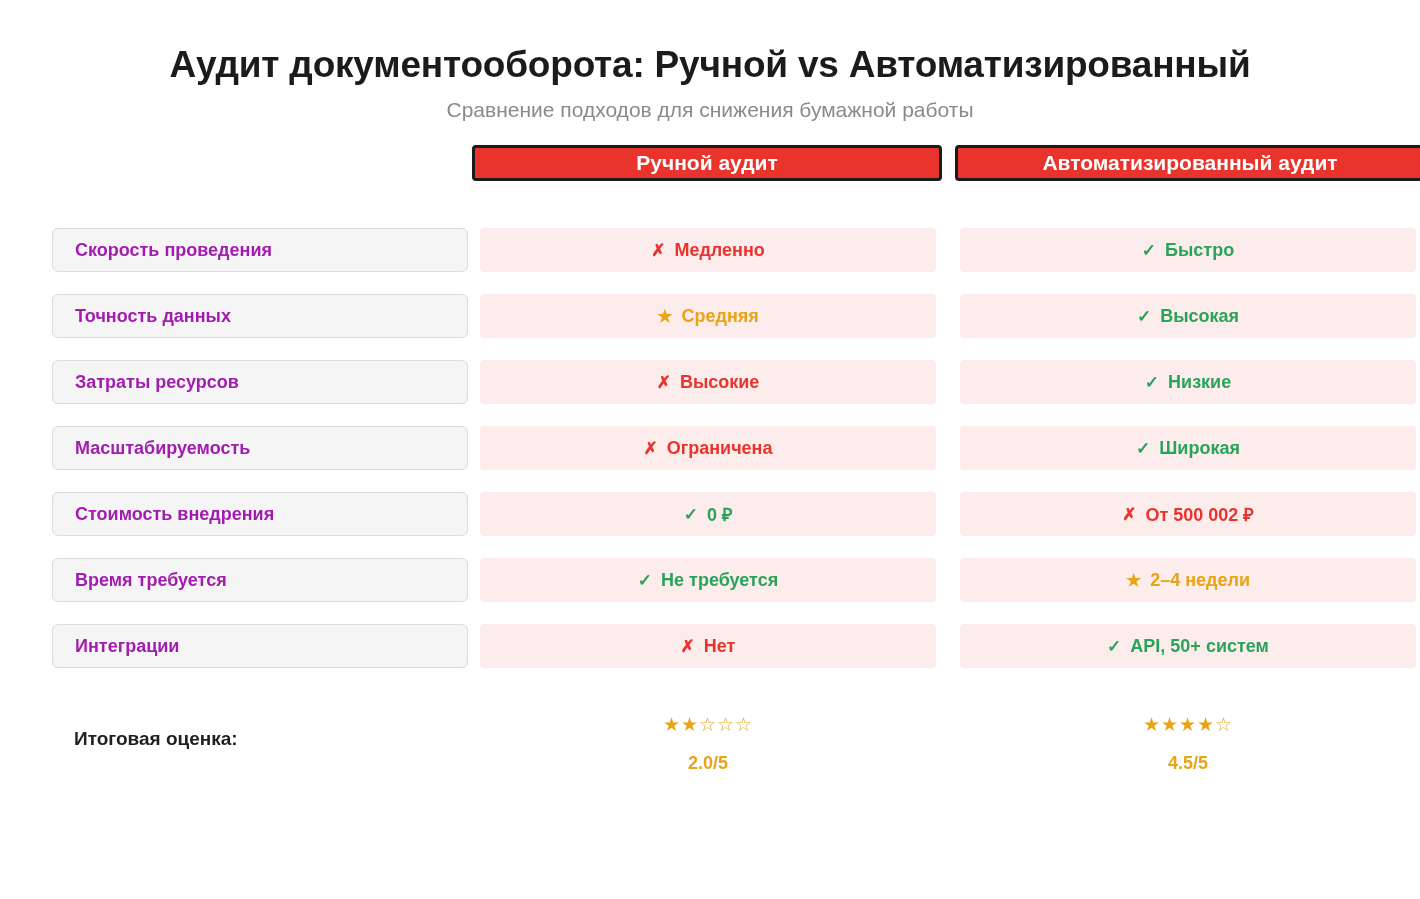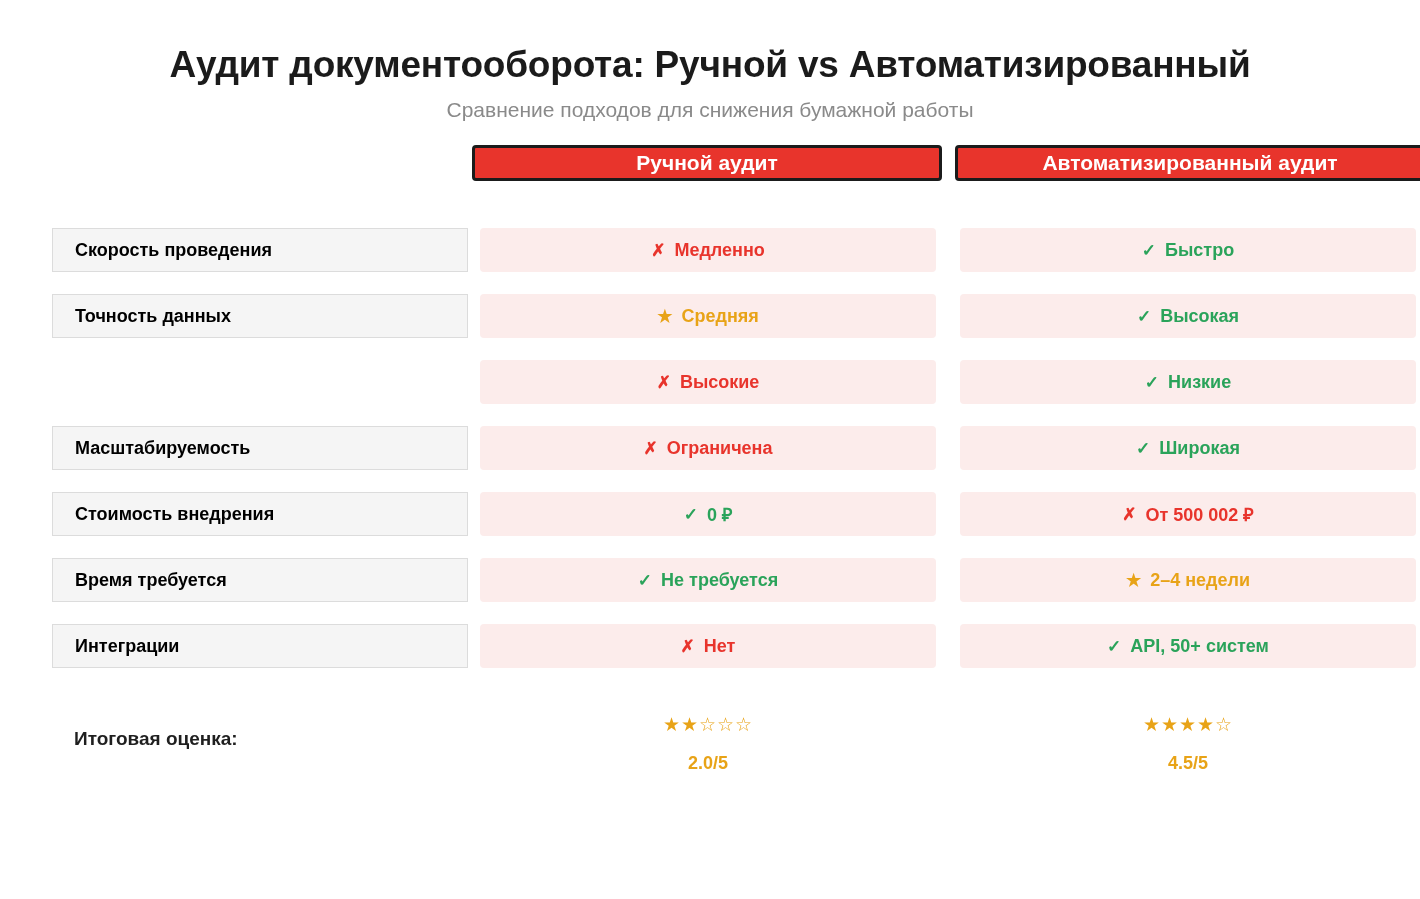--- a/index.html
+++ b/index.html
@@ -74,28 +74,28 @@
     width: 1420px;
     height: 44px;
   }
   .feature-cell {
     position: absolute;
     left: 52px;
     width: 416px;
     height: 44px;
     background: #f5f5f5;
     border: 1px solid #dcdcdc;
-    border-radius: 0;
+    border-radius: 6px;
     box-sizing: border-box;
     display: flex;
     align-items: center;
     padding-left: 22px;
     font-size: 18px;
     font-weight: bold;
-    color: #000000;
+    color: #a21caf;
     white-space: nowrap;
   }
   .value-cell {
     position: absolute;
     height: 44px;
     background: #fceceb;
     border-radius: 4px;
     display: flex;
     align-items: center;
     justify-content: center;
@@ -174,20 +174,21 @@
       <span class="mark mid">★</span>
       <span class="mid">Средняя</span>
     </div>
     <div class="value-cell c2">
       <span class="mark good">✓</span>
       <span class="good">Высокая</span>
     </div>
   </div>
 
   <div class="row" style="top:360px">
+    <div class="feature-cell">Затраты ресурсов</div>
     <div class="value-cell c1">
       <span class="mark bad">✗</span>
       <span class="bad">Высокие</span>
     </div>
     <div class="value-cell c2">
       <span class="mark good">✓</span>
       <span class="good">Низкие</span>
     </div>
   </div>
 

